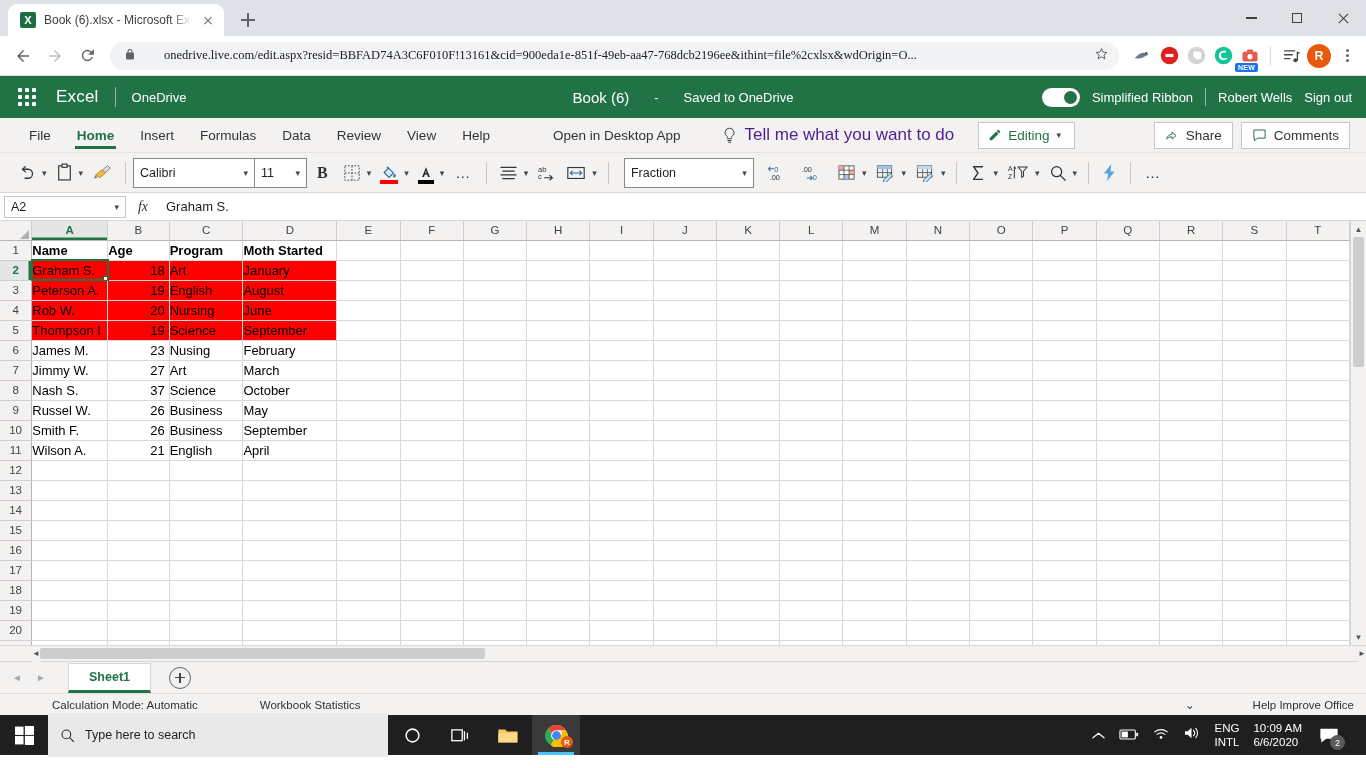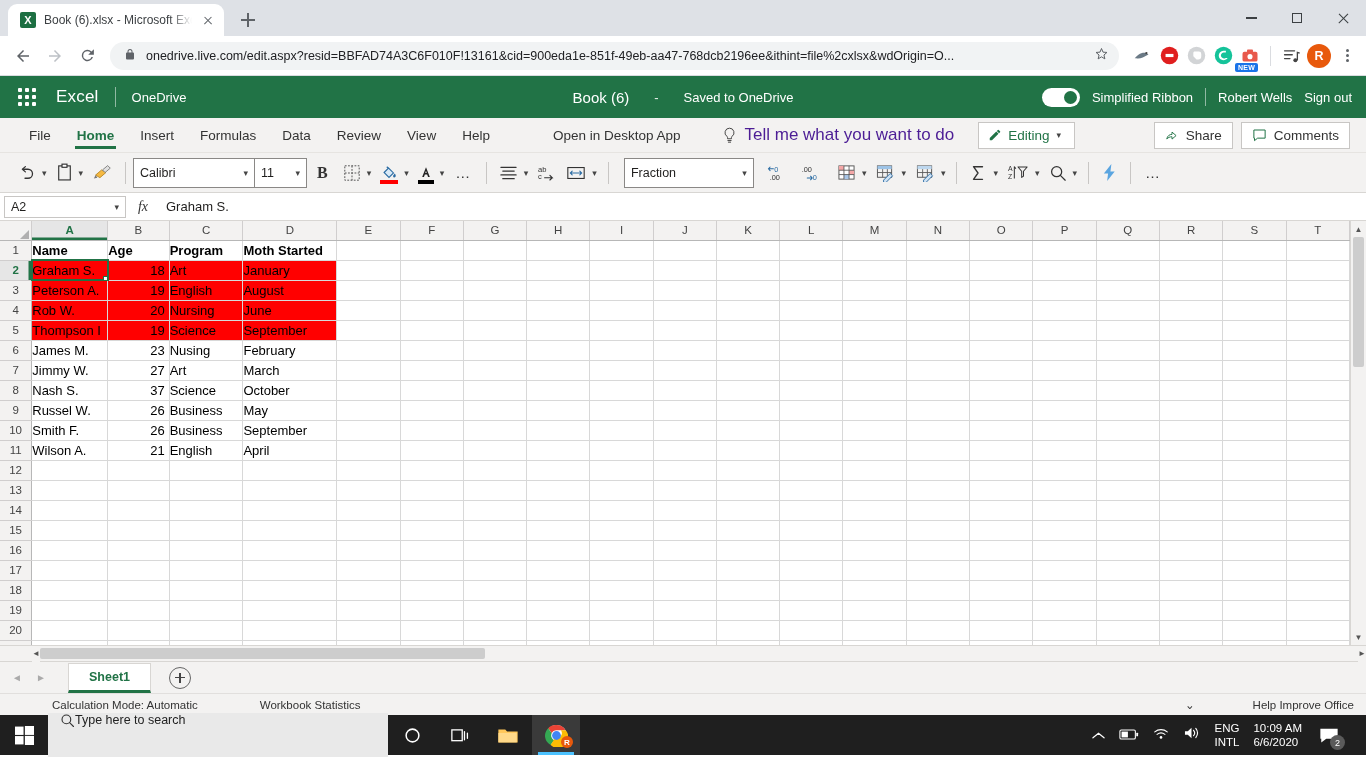--- a/index.html
+++ b/index.html
@@ -66,21 +66,21 @@
     padding: 0 8px; gap: 2px; border-bottom: 1px solid #dadce0;
   }
   .nav-btn {
     width: 30px; height: 30px; display: flex; align-items: center; justify-content: center;
     color: #5f6368; cursor: pointer; border-radius: 50%; flex: 0 0 30px;
   }
   .nav-btn.disabled { color: #bdc1c6; }
   .omnibox {
     flex: 1; height: 28px; background: #f1f3f4; border-radius: 14px;
     display: flex; align-items: center; padding: 0 10px 0 14px;
-    margin: 0 6px; gap: 10px; min-width: 0;
+    margin: 0 6px; gap: 28px; min-width: 0; font-family: Liberation Serif, serif;
   }
   .omnibox-url {
     font-size: 12.5px; color: #202124; white-space: nowrap;
     overflow: hidden; text-overflow: ellipsis; flex: 1;
   }
   .lock-icon { flex: 0 0 12px; }
   .ext-icons { display: flex; align-items: center; gap: 5px; padding-left: 4px; }
   .ext-ic { width: 22px; height: 22px; position: relative; cursor: pointer; display: flex; align-items: center; justify-content: center; }
   .badge-new {
     position: absolute; bottom: -5px; left: -4px; background: #1a73e8; color: #fff;
@@ -284,21 +284,21 @@
   .sb-right { margin-left: auto; display: flex; align-items: center; gap: 18px; }
 
   
   .taskbar {
     height: 40px; background: #1f1f1f; display: flex; align-items: center;
     padding: 0 0 0 0; color: #fff;
   }
   .start-btn { width: 48px; height: 40px; display: flex; align-items: center; justify-content: center; cursor: pointer; }
   .tb-search {
     width: 340px; height: 44px; background: #e9e9e9; display: flex;
-    padding: 0 12px; cursor: text;
+    align-items: center; gap: 10px; padding: 0 12px; cursor: text;
   }
   .tb-search span { font-size: 12.5px; color: #222; }
   .tb-app {
     width: 48px; height: 40px; display: flex; align-items: center;
     justify-content: center; cursor: pointer; position: relative;
   }
   .tb-app.active { background: #3a3a3a; }
   .tb-app.active:after { content: ""; position: absolute; bottom: 0; left: 6px; right: 6px; height: 3px; background: #4cc2ff; }
   .tray { margin-left: auto; display: flex; align-items: center; gap: 14px; padding-right: 24px; }
   .tray-clock { font-size: 11.5px; line-height: 14px; text-align: left; cursor: pointer; }

